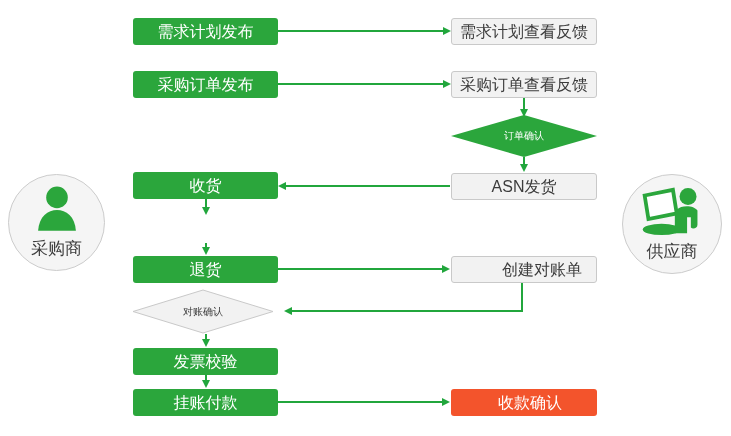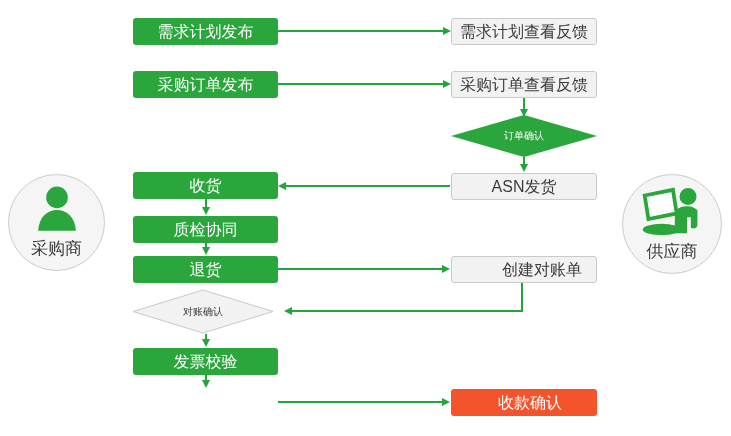--- a/index.html
+++ b/index.html
@@ -120,28 +120,28 @@
 
   <div class="node box-green" style="top:18px;">
     <span>需求计划发布</span>
   </div>
   <div class="node box-green" style="top:71px;">
     <span>采购订单发布</span>
   </div>
   <div class="node box-green" style="top:172px;">
     <span>收货</span>
   </div>
-  <div class="node box-green" style="top:216px;">
-    <span>质检协同</span>
-  </div>
   <div class="node box-green" style="top:256px;">
     <span>退货</span>
   </div>
   <div class="node box-green" style="top:348px;">
     <span>发票校验</span>
+  </div>
+  <div class="node box-green" style="top:389px;">
+    <span>挂账付款</span>
   </div>
 
   <div class="diamond diamond-gray" style="left:132px;top:289px;width:142px;height:45px;">
     <svg width="142" height="45" viewBox="0 0 142 45">
       <polygon points="71,1 141,22.5 71,44 1,22.5"></polygon>
     </svg>
     <div class="dlabel">对账确认</div>
   </div>
 
   <div class="node box-gray" style="top:18px;">

